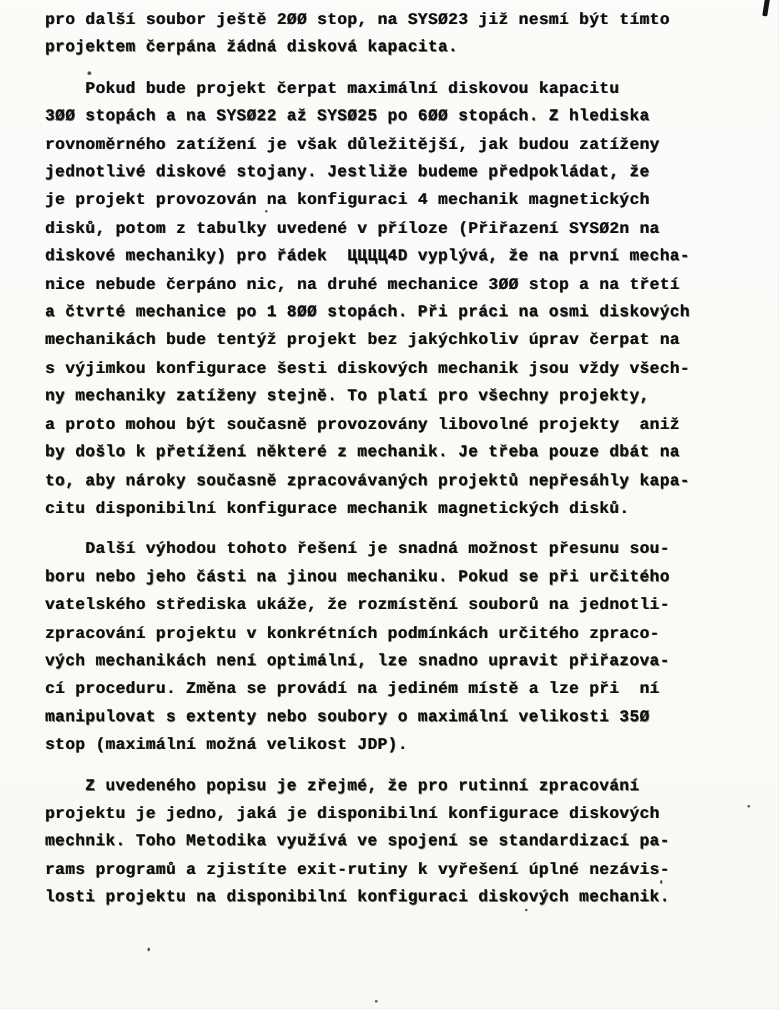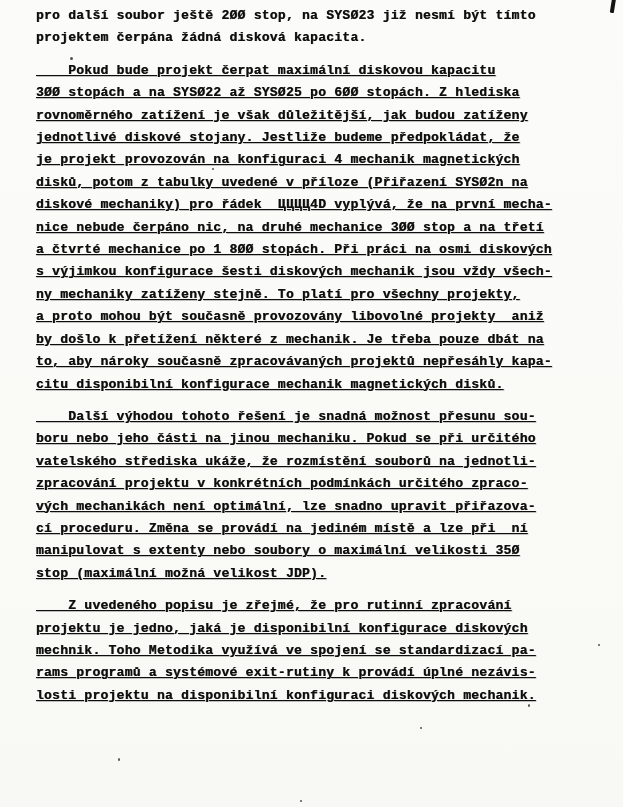--- a/index.html
+++ b/index.html
@@ -23,21 +23,20 @@
     color: #161616;
   }
   .doc-body {
     filter: blur(0.25px) contrast(1.08);
   }
   .paragraph {
     margin: 0;
   }
   .paragraph + .paragraph {
     margin-top: 10px;
-    text-decoration: underline;
   }
   .line {
     display: block;
     white-space: pre;
     letter-spacing: 0.02em;
     text-shadow: 0.5px 0.4px 0 rgba(10,10,10,0.55), -0.2px 0.1px 0 rgba(10,10,10,0.28);
   }
   .corner-mark {
     position: absolute;
     top: -3px;
@@ -75,20 +74,21 @@
       <p class="paragraph">
         <span class="line">    Pokud bude projekt čerpat maximální diskovou kapacitu</span>
         <span class="line">3ØØ stopách a na SYSØ22 až SYSØ25 po 6ØØ stopách. Z hlediska</span>
         <span class="line">rovnoměrného zatížení je však důležitější, jak budou zatíženy</span>
         <span class="line">jednotlivé diskové stojany. Jestliže budeme předpokládat, že</span>
         <span class="line">je projekt provozován na konfiguraci 4 mechanik magnetických</span>
         <span class="line">disků, potom z tabulky uvedené v příloze (Přiřazení SYSØ2n na</span>
         <span class="line">diskové mechaniky) pro řádek  ЦЦЦЦ4D vyplývá, že na první mecha-</span>
         <span class="line">nice nebude čerpáno nic, na druhé mechanice 3ØØ stop a na třetí</span>
         <span class="line">a čtvrté mechanice po 1 8ØØ stopách. Při práci na osmi diskových</span>
+        <span class="line">mechanikách bude tentýž projekt bez jakýchkoliv úprav čerpat na</span>
         <span class="line">s výjimkou konfigurace šesti diskových mechanik jsou vždy všech-</span>
         <span class="line">ny mechaniky zatíženy stejně. To platí pro všechny projekty,</span>
         <span class="line">a proto mohou být současně provozovány libovolné projekty  aniž</span>
         <span class="line">by došlo k přetížení některé z mechanik. Je třeba pouze dbát na</span>
         <span class="line">to, aby nároky současně zpracovávaných projektů nepřesáhly kapa-</span>
         <span class="line">citu disponibilní konfigurace mechanik magnetických disků.</span>
       </p>
       <p class="paragraph">
         <span class="line">    Další výhodou tohoto řešení je snadná možnost přesunu sou-</span>
         <span class="line">boru nebo jeho části na jinou mechaniku. Pokud se při určitého</span>
@@ -96,21 +96,21 @@
         <span class="line">zpracování projektu v konkrétních podmínkách určitého zpraco-</span>
         <span class="line">vých mechanikách není optimální, lze snadno upravit přiřazova-</span>
         <span class="line">cí proceduru. Změna se provádí na jediném místě a lze při  ní</span>
         <span class="line">manipulovat s extenty nebo soubory o maximální velikosti 35Ø</span>
         <span class="line">stop (maximální možná velikost JDP).</span>
       </p>
       <p class="paragraph">
         <span class="line">    Z uvedeného popisu je zřejmé, že pro rutinní zpracování</span>
         <span class="line">projektu je jedno, jaká je disponibilní konfigurace diskových</span>
         <span class="line">mechnik. Toho Metodika využívá ve spojení se standardizací pa-</span>
-        <span class="line">rams programů a systémové exit-rutiny k provádí úplné nezávis-</span>
+        <span class="line">rams programů a zjistíte exit-rutiny k vyřešení úplné nezávis-</span>
         <span class="line">losti projektu na disponibilní konfiguraci diskových mechanik.</span>
       </p>
     </div>
   <div class="corner-mark"></div>
   <div class="speck s1"></div>
   <div class="speck s2"></div>
   <div class="speck s3"></div>
   <div class="speck s4"></div>
   <div class="speck s5"></div>
   <div class="speck s6"></div>

